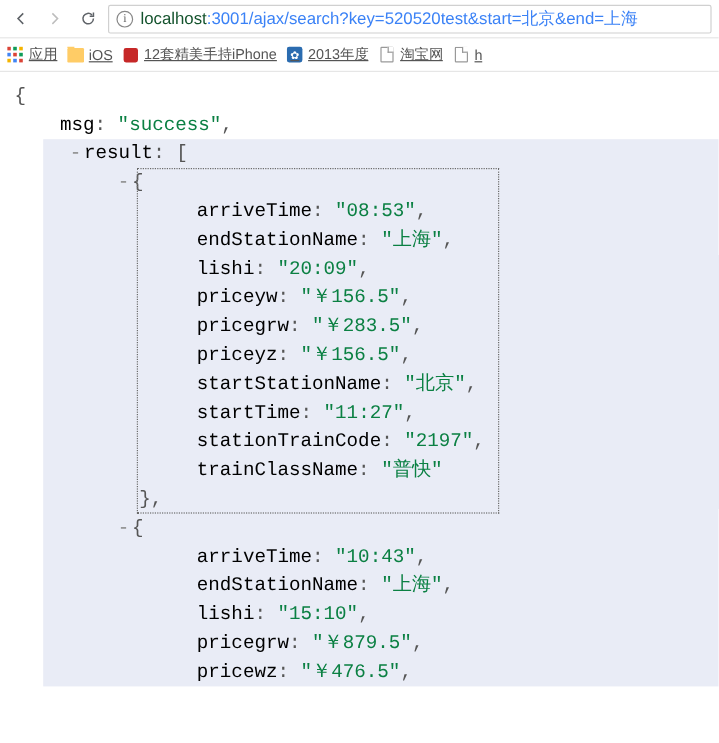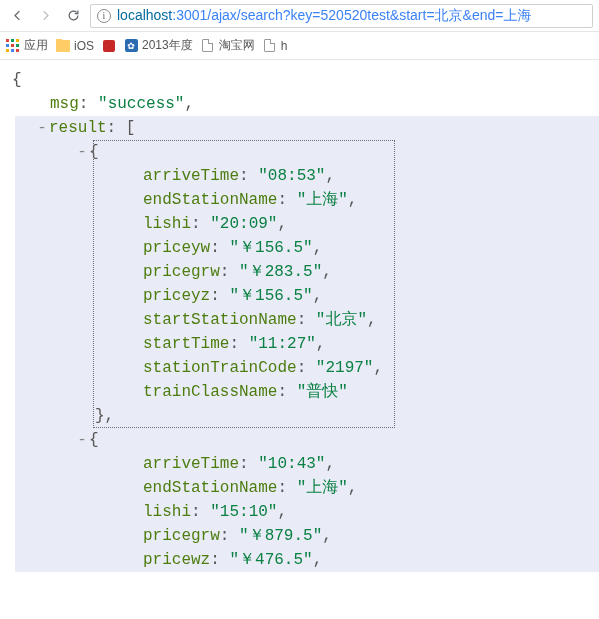--- a/index.html
+++ b/index.html
@@ -40,38 +40,38 @@
     gap: 6px;
     font-size: 14px;
     overflow: hidden;
     white-space: nowrap;
   }
   .info-icon {
     width:14px; height:14px; border:1px solid #888; border-radius:50%;
     display:flex; align-items:center; justify-content:center;
     font-size:10px; color:#666; font-family: serif;
   }
-  .url-host { color:#0369a1; }
+  .url-host { color:#14532d; }
   .url-rest { color:#3b82f6; }
 
   .bm-row {
     height: 28px;
     display: flex;
     align-items: center;
     padding: 0 6px;
     gap: 8px;
     border-bottom: 1px solid #e6e6e6;
     font-size: 12px;
     white-space: nowrap;
     overflow: hidden;
   }
   .bm-item {
     display:flex; align-items:center; gap:4px;
     color:#555; cursor:pointer;
-    max-width: 130px; overflow:hidden; text-overflow:ellipsis;
+    max-width: 130px; overflow:hidden; text-overflow:ellipsis;text-decoration:underline;
   }
   .bm-item .ico { width:14px; height:14px; display:flex; align-items:center; justify-content:center; font-size:12px; }
   .ico-apps { width:14px; height:14px; display:grid; grid-template-columns:repeat(3,3px); grid-template-rows:repeat(3,3px); gap:2px; }
   .ico-apps span { background:#db4437; }
   .ico-apps span:nth-child(2){background:#0f9d58;}
   .ico-apps span:nth-child(3){background:#f4b400;}
   .ico-apps span:nth-child(4){background:#4285f4;}
   .ico-apps span:nth-child(5){background:#db4437;}
   .ico-apps span:nth-child(6){background:#0f9d58;}
   .ico-apps span:nth-child(7){background:#f4b400;}
@@ -89,21 +89,21 @@
   .content {
     position: relative;
     padding: 8px 0 0 0;
     font-family: Consolas, "Courier New", monospace;
     font-size: 16px;
     line-height: 24px;
     height: calc(619px - 60px);
     overflow: hidden;
   }
   .line { white-space: pre; }
-  .k  { color:#4d7c0f; }     
+  .k  { color:#000000; }     
   .s  { color:#0b8043; }     
   .p  { color:#555; }        
   .tg { color:#888; display:inline-block; width:14px; text-align:center; user-select:none; cursor:pointer;}
   .hlblock {
     background:#e9ecf6;
   }
   .selbox {
     position:absolute;
     border:1px dotted #6b6b6b;
     pointer-events:none;
@@ -160,20 +160,21 @@
   <div class="bm-item">
     <span class="ico">
         <span class="ico-folder"></span>
       </span>
     <span>iOS</span>
   </div>
   <div class="bm-item">
     <span class="ico">
         <span class="ico-red"></span>
       </span>
+    <span>12套精美手持iPhone</span>
   </div>
   <div class="bm-item">
     <span class="ico">
         <span class="ico-paw">✿</span>
       </span>
     <span>2013年度</span>
   </div>
   <div class="bm-item">
     <span class="ico">
         <span class="ico-page"></span>
@@ -187,21 +188,21 @@
     <span>h</span>
   </div>
 </div>
 
 <div class="content">
 
   <div class="line i1"><span class="p">{</span></div>
 
   <div class="line i2"><span class="k">msg</span><span class="p">: </span><span class="s">"<span>success</span>"</span><span class="p">,</span></div>
 
-  <div class="hlblock" style="margin-left:15px; padding-left:0;">
+  <div class="hlblock" style="margin-left:36px; padding-left:0;">
     <div class="line" style="padding-left:20px;"><span class="tg">-</span><span class="k">result</span><span class="p">: </span><span class="p">[</span></div>
 
     <div style="position:relative;">
       <div class="selbox" style="left:78px; top:0px; width:302px; height:288px;"></div>
 
       <div class="line" style="padding-left:60px;"><span class="tg">-</span><span class="p">{</span></div>
 
       <div class="line i3"><span class="k">arriveTime</span><span class="p">: </span><span class="s">"<span>08:53</span>"</span><span class="p">,</span></div>
       <div class="line i3"><span class="k">endStationName</span><span class="p">: </span><span class="s">"<span>上海</span>"</span><span class="p">,</span></div>
       <div class="line i3"><span class="k">lishi</span><span class="p">: </span><span class="s">"<span>20:09</span>"</span><span class="p">,</span></div>

